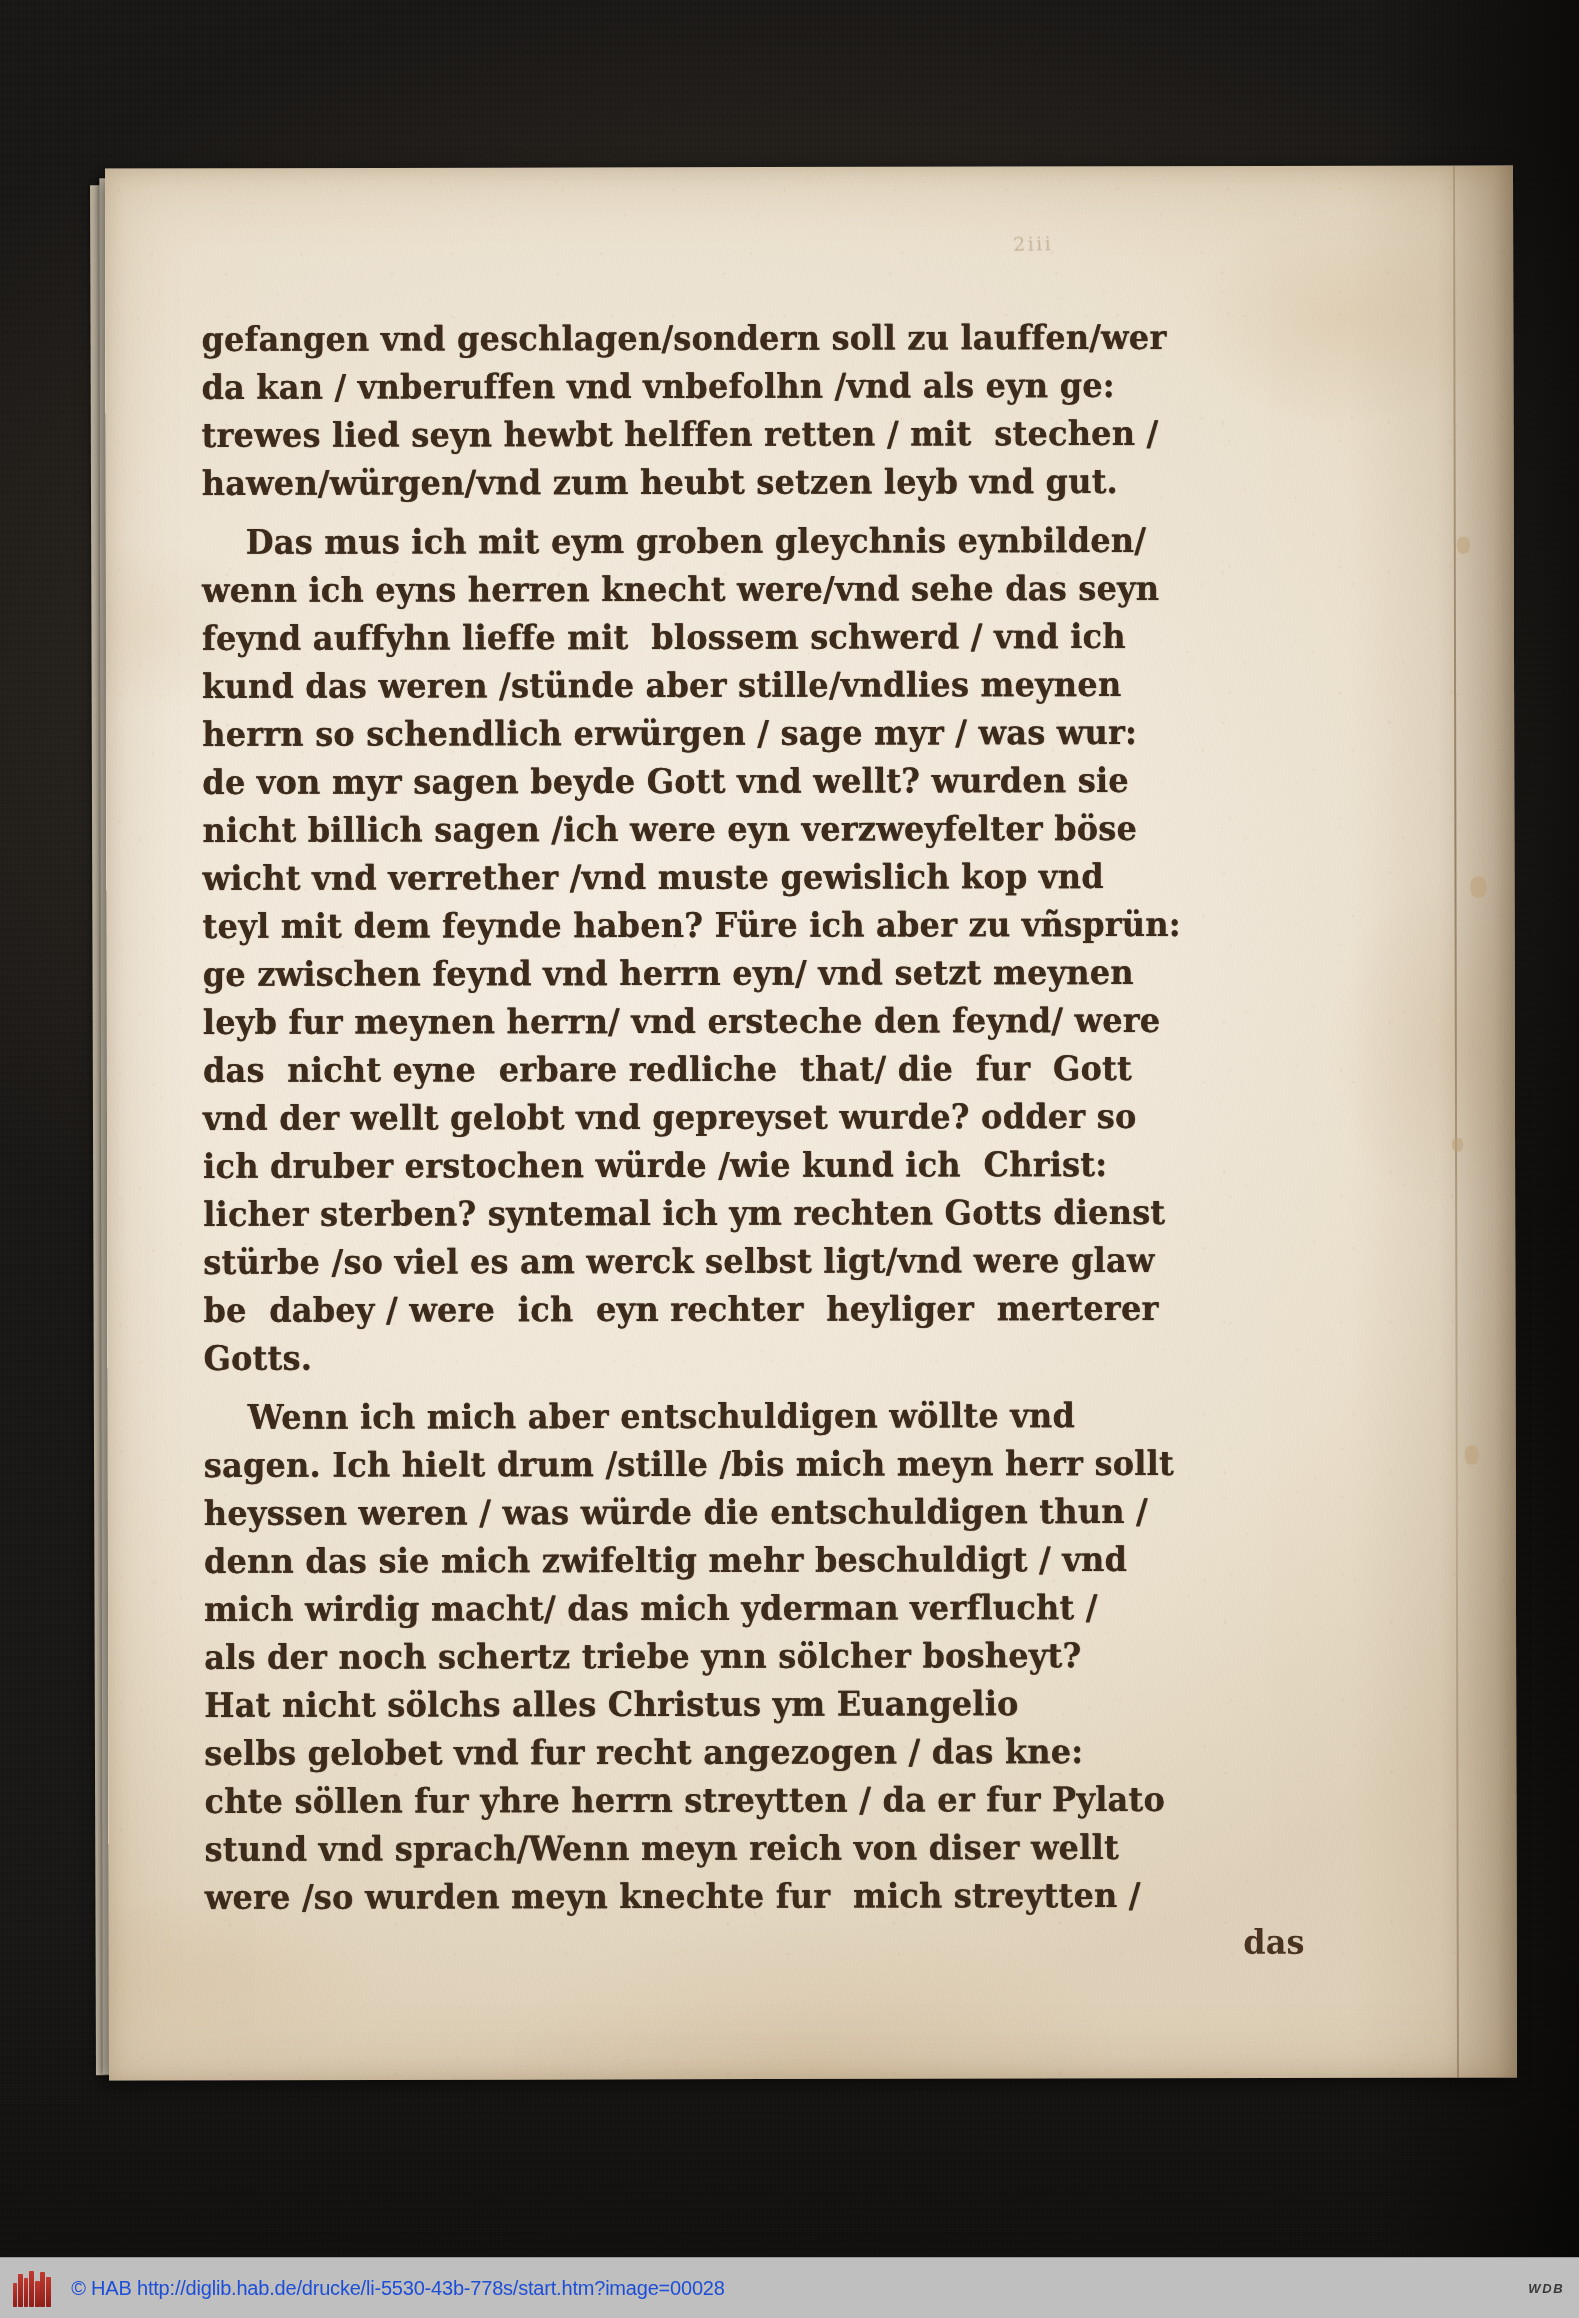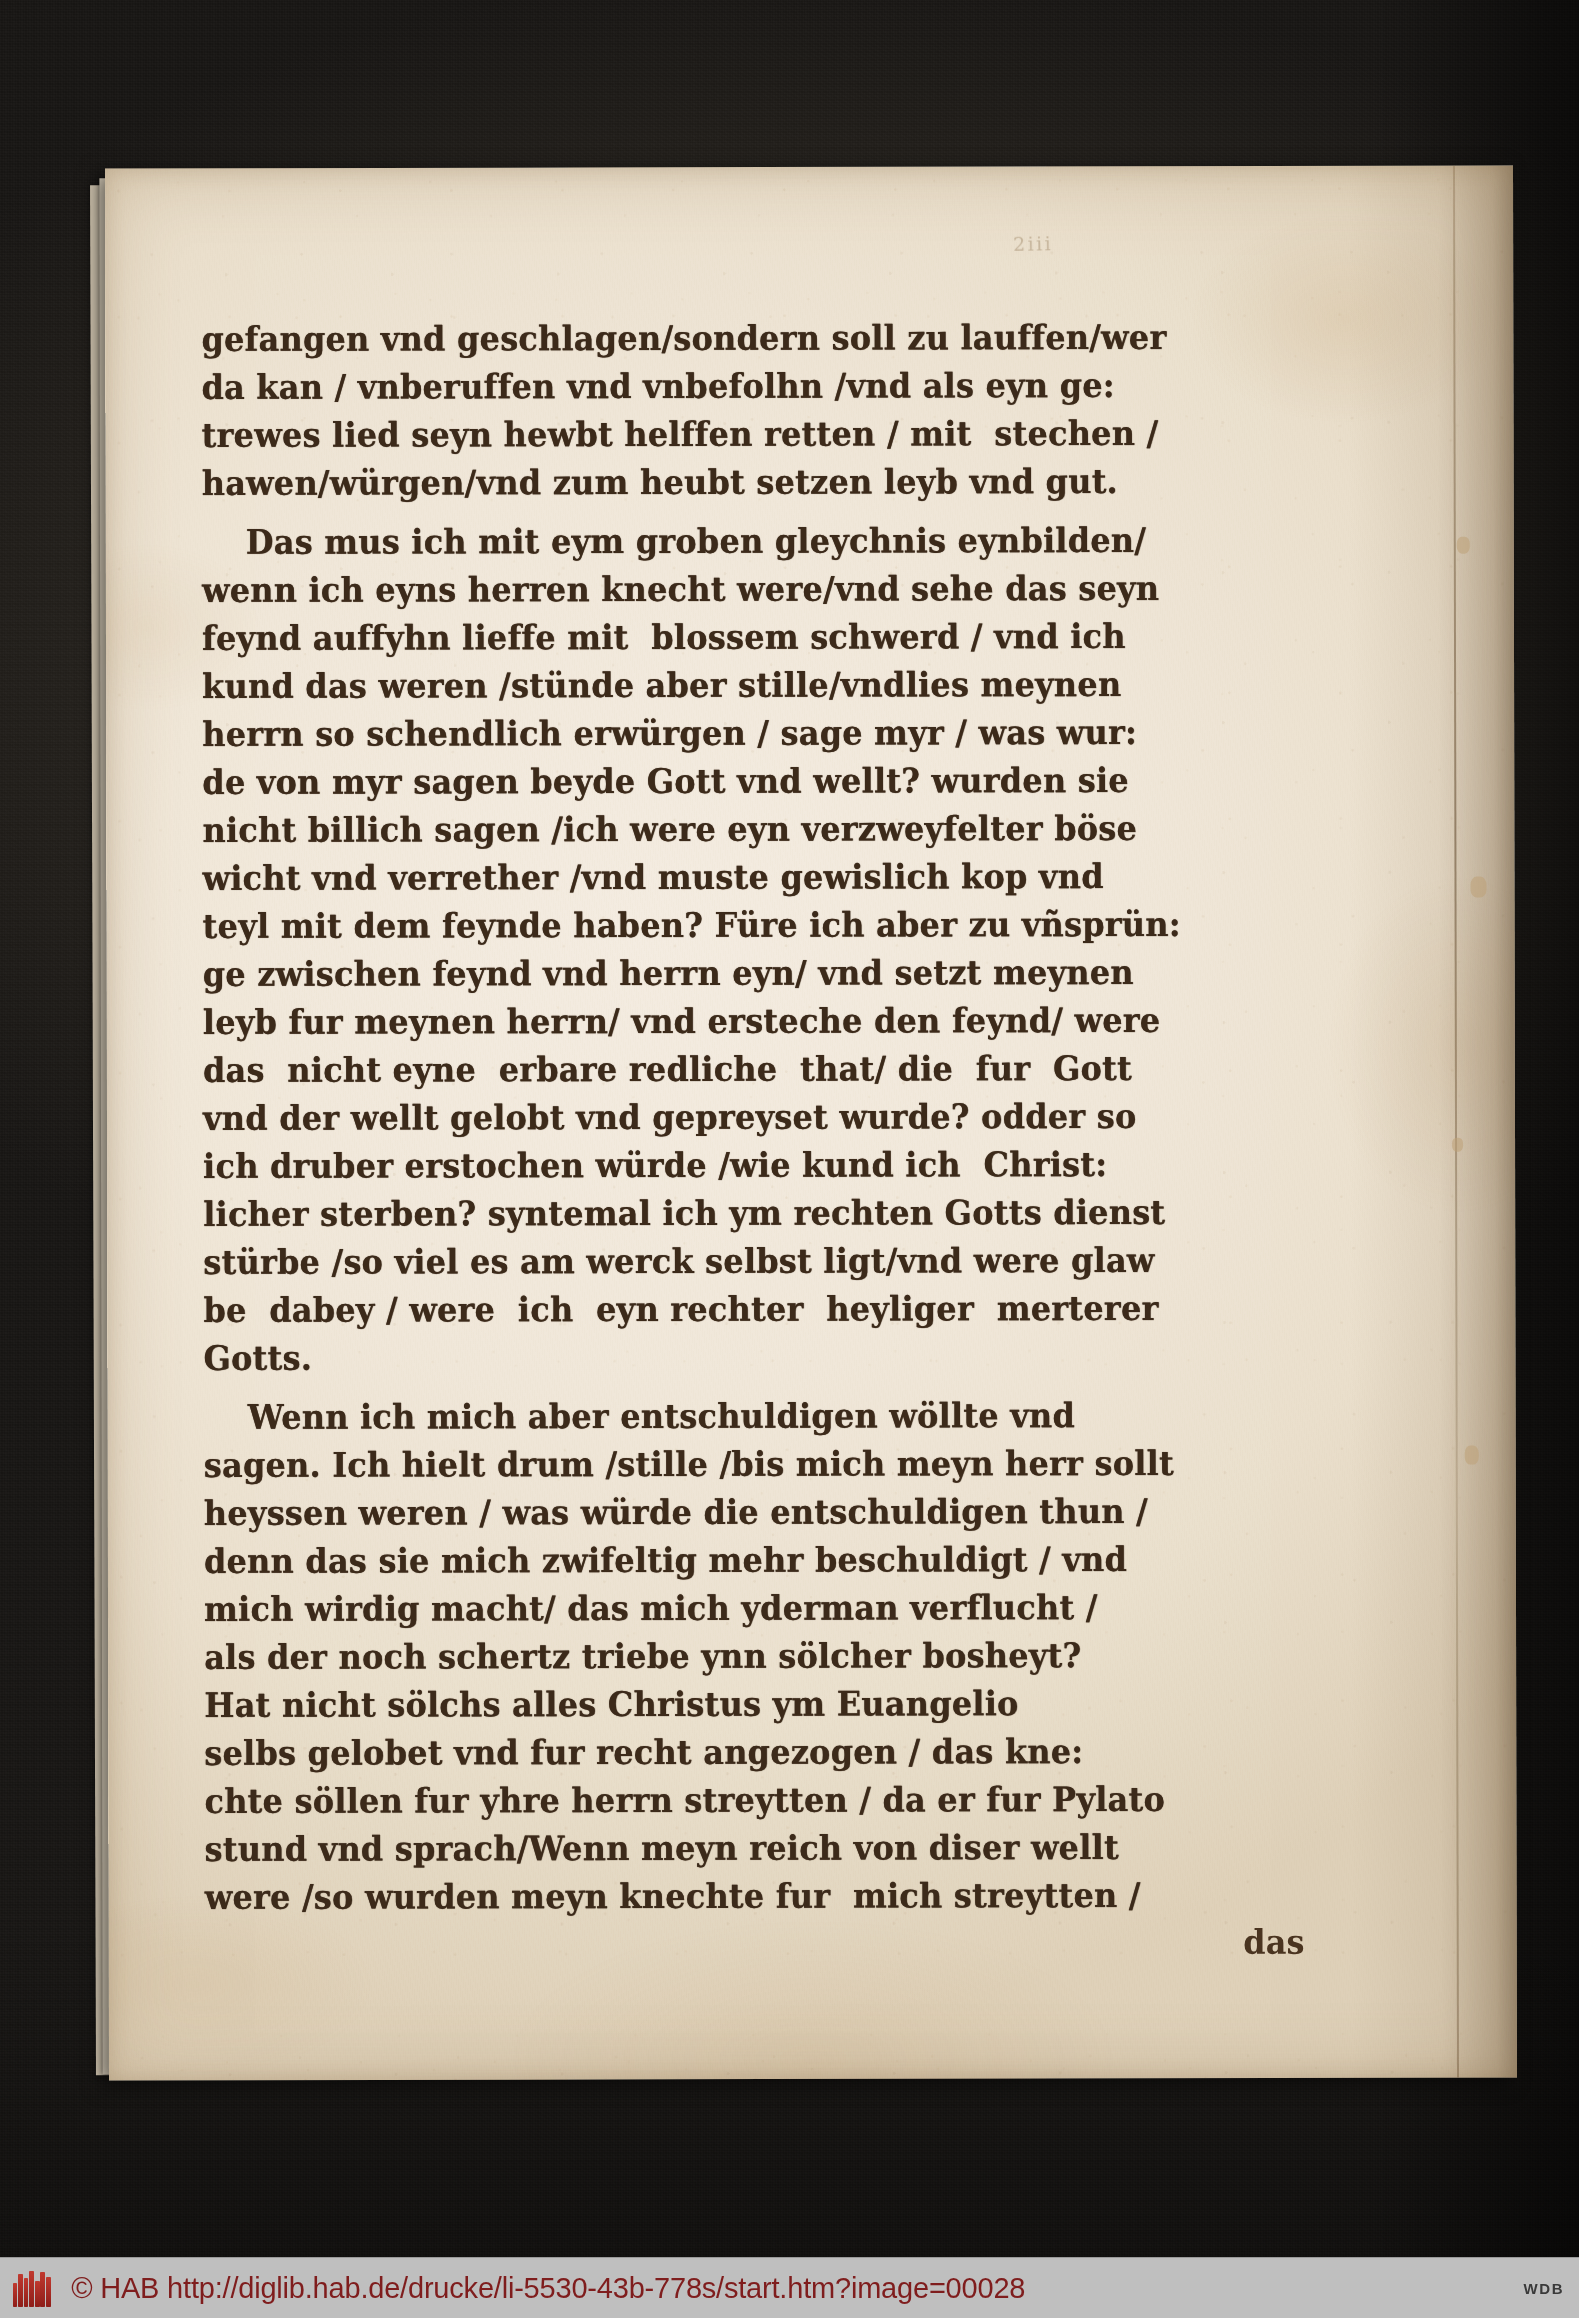--- a/index.html
+++ b/index.html
@@ -164,34 +164,35 @@
   }
   #hab-logo .bar {
     position: absolute;
     bottom: 4.7px;
     width: 4.7px;
     background: linear-gradient(180deg, #c0392f, #8e1d18);
     border-radius: 0.8px;
   }
   #footer-text {
     font-family: "Liberation Sans", sans-serif;
-    font-size: 29px;
-    color: #7f1d1d;
+    font-size: 20px;
+    color: #1d4ed8;
     letter-spacing: -0.2px;
     white-space: nowrap;
     flex: 1 1 auto;
   }
   #wdb-mark {
     font-family: "Liberation Sans", sans-serif;
-    font-size: 15px;
+    font-size: 13px;
     font-weight: 700;
     letter-spacing: 1.6px;
     color: #3a3a3a;
     flex: 0 0 auto;
     padding-right: 3.2px;
+    font-style: italic;
   }
 </style>
 </head>
 <body>
 
 <div id="backdrop">
   <div id="backdrop-grain"></div>
   <div id="backdrop-seam"></div>
   <div id="backdrop-seam2"></div>
 </div>

